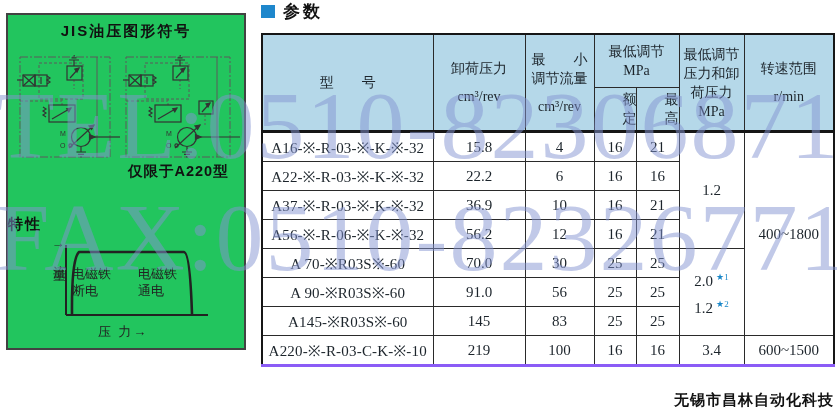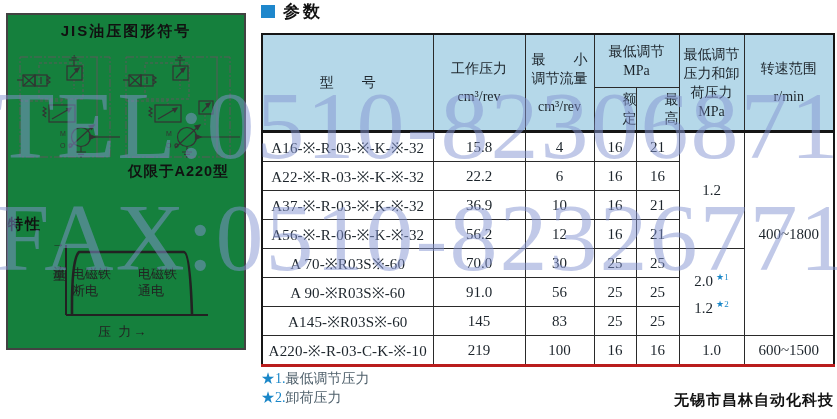--- a/index.html
+++ b/index.html
@@ -6,21 +6,21 @@
   #stage{position:relative;width:837px;height:419px;background:#ffffff;overflow:hidden;
          font-family:"Liberation Sans","DejaVu Sans",sans-serif;color:#1c242b;}
 
   
   .wm{position:absolute;left:-4px;width:860px;white-space:nowrap;z-index:9;pointer-events:none;
       font-family:"Liberation Serif","DejaVu Serif",serif;font-size:96px;line-height:1;
       color:rgba(132,148,210,0.50);letter-spacing:2px;}
   .wm1{top:78px;} .wm2{top:190px;}
 
   
-  .panel{position:absolute;left:6px;top:13px;width:236px;height:333px;border:2px solid #424242;background:#15803d;}
+  .panel{position:absolute;left:6px;top:13px;width:236px;height:333px;border:2px solid #424242;background:#22c55e;}
   .panel-title{position:absolute;top:7px;left:0;width:100%;text-align:center;
                font-size:15px;font-weight:bold;letter-spacing:2px;color:#111;}
   .diag{position:absolute;top:38px;}
   .diag1{left:8px;width:106px;height:110px;}
   .diag2{left:114px;width:120px;height:110px;}
   .panel-note{position:absolute;left:120px;top:147px;font-size:14.5px;font-weight:bold;letter-spacing:1px;color:#111;}
   .char-title{position:absolute;top:200px;left:0;width:100%;text-align:left;
               font-size:15px;font-weight:bold;letter-spacing:2px;color:#111;}
   .chart{position:absolute;left:30px;top:224px;width:190px;height:104px;}
   .chart svg{position:absolute;left:0;top:0;}
@@ -40,21 +40,21 @@
   
   table.params{position:absolute;left:261px;top:33px;width:572px;border-collapse:collapse;table-layout:fixed;
                font-family:"Liberation Serif","DejaVu Serif",serif;color:#1c242b;
                border:2px solid #161616;}
   table.params th,table.params td{border:1px solid #2a2a2a;padding:0;}
   table.params th{background:#b5d8e9;font-weight:normal;font-size:14px;line-height:19px;text-align:center;}
   table.params thead tr.h1 th{height:52px;}
   table.params thead tr.h2 th{height:42px;padding-left:28px;}
   table.params tbody td{height:28px;font-size:15px;text-align:center;vertical-align:middle;background:#fff;}
   table.params tbody tr:first-child td{border-top:3px solid #161616;}
-  table.params tbody tr:last-child td{border-bottom:3px solid #b91c1c;}
+  table.params tbody tr:last-child td{border-bottom:3px solid #8b5cf6;}
   td.model{text-align:left;padding-left:5px;font-size:13.5px;letter-spacing:0.2px;}
   .hline{display:block;}
   .hgap{margin-top:9px;}
   .star{font-size:9px;color:#1a87c8;vertical-align:super;margin-left:3px;letter-spacing:0;}
   .pcell-line{display:block;line-height:20px;margin:3px 0;}
 
   
   .footnotes{position:absolute;left:261px;top:369px;font-size:14px;line-height:19px;
              font-family:"Liberation Serif","DejaVu Serif",serif;}
   .footnotes .fm{color:#1a87c8;}
@@ -191,21 +191,21 @@
         <col style="width:69px">
       <col style="width:42px">
         <col style="width:43px">
         <col style="width:65px">
         <col style="width:90px">
     </colgroup>
     <thead>
       <tr class="h1">
         <th rowspan="2">型　　号</th>
         <th rowspan="2">
-          <span class="hline">工作压力</span>
+          <span class="hline">卸荷压力</span>
           <span class="hline hgap">cm³/rev</span>
         </th>
         <th rowspan="2">
           <span class="hline">最　　小</span>
           <span class="hline">调节流量</span>
           <span class="hline hgap">cm³/rev</span>
         </th>
         <th colspan="2">
           <span class="hline">最低调节</span>
           <span class="hline">MPa</span>
@@ -281,30 +281,22 @@
         <td>83</td>
         <td>25</td>
         <td>25</td>
       </tr>
       <tr>
         <td class="model">A220-※-R-03-C-K-※-10</td>
         <td>219</td>
         <td>100</td>
         <td>16</td>
         <td>16</td>
-        <td>1.0</td>
+        <td>3.4</td>
         <td>600~1500</td>
       </tr>
     </tbody>
   </table>
 
-  <div class="footnotes">
-    <div>
-      <span class="fm">★1.</span><span class="ft">最低调节压力</span>
-    </div>
-    <div>
-      <span class="fm">★2.</span><span class="ft">卸荷压力</span>
-    </div>
-  </div>
 
   <div class="company">无锡市昌林自动化科技</div>
 
 </div>
 
 </body></html>

